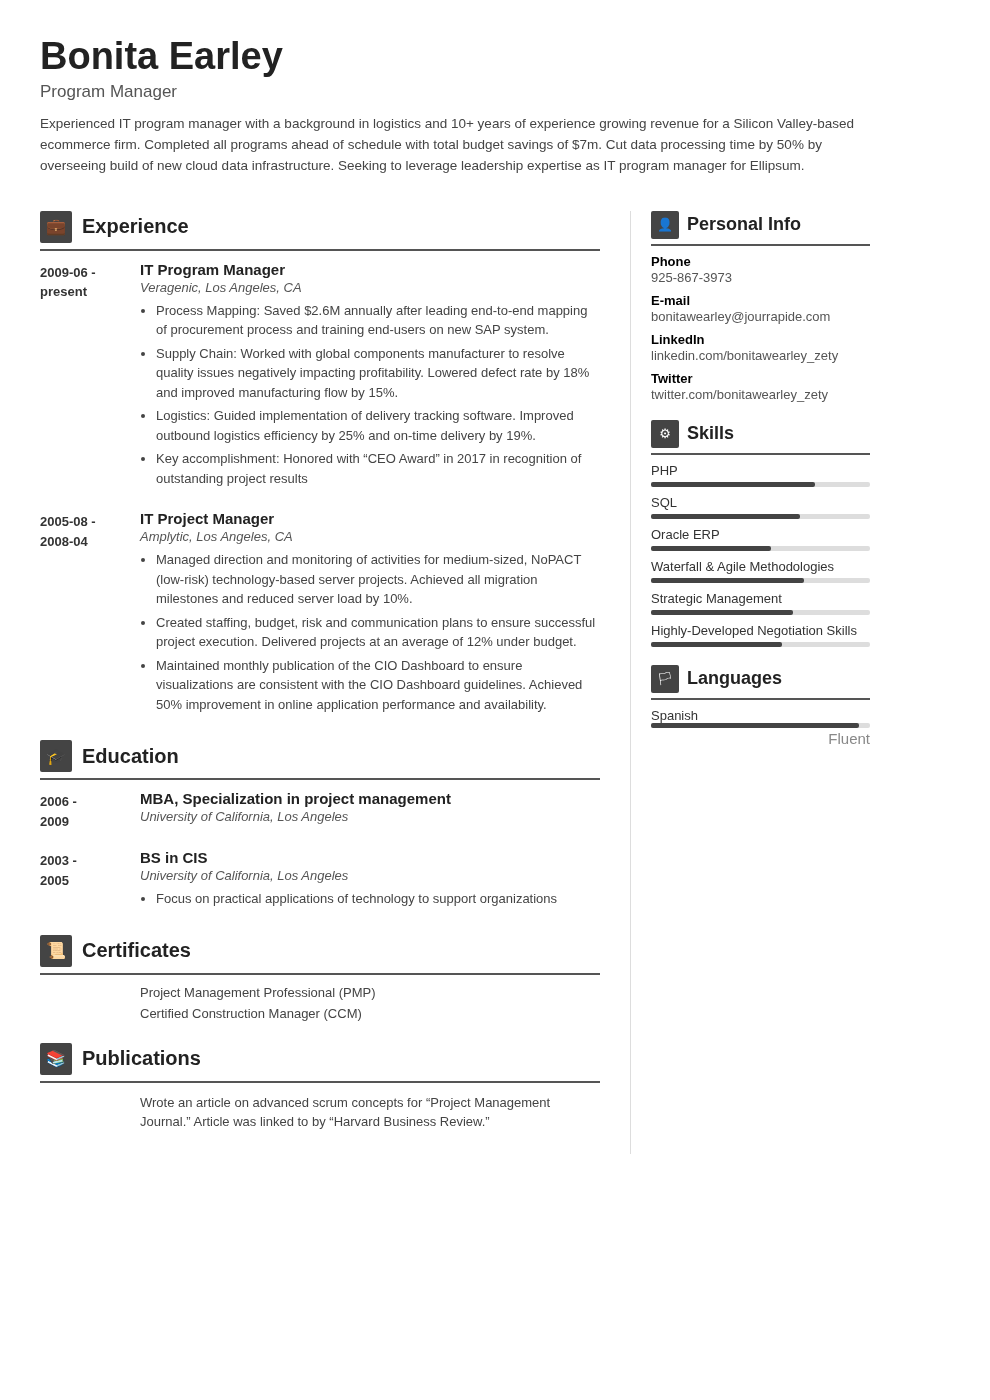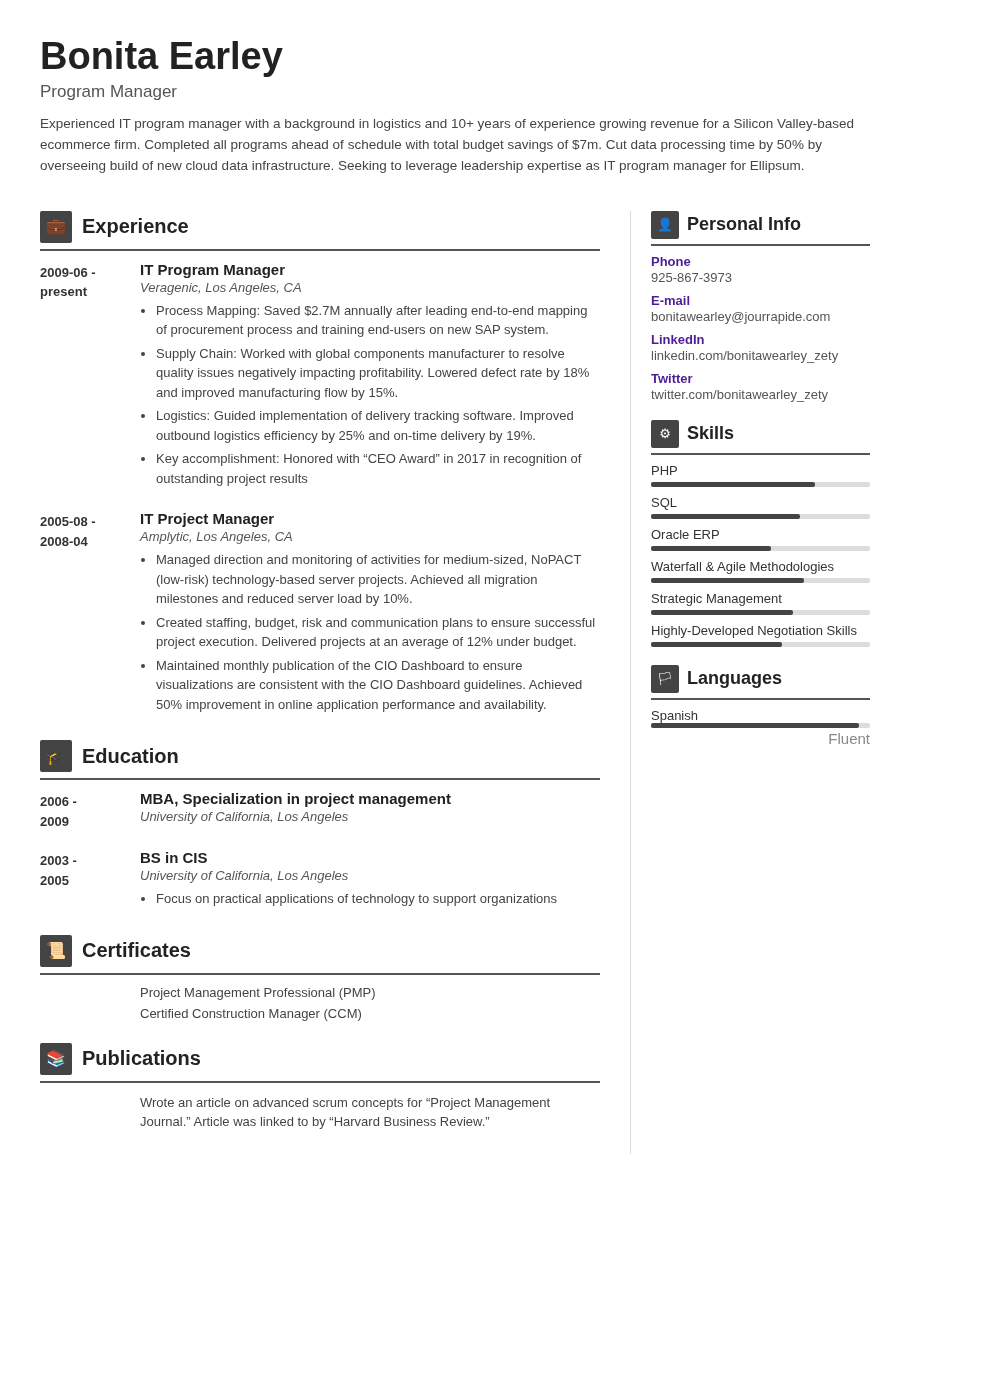--- a/index.html
+++ b/index.html
@@ -163,21 +163,21 @@
       border-radius: 2px;
     }
     .right-section-title {
       font-size: 18px;
       font-weight: 700;
       color: #222;
     }
     .info-label {
       font-size: 13px;
       font-weight: 700;
-      color: #4c1d95;
+      color: #000000;
       margin-top: 8px;
     }
     .info-value {
       font-size: 13px;
       color: #555;
       margin-top: 1px;
     }
     .skill-name {
       font-size: 13px;
       color: #333;
@@ -241,21 +241,21 @@
 
         <div class="experience-entry">
           <div class="entry-date">
             <span>2009-06 -</span><br>
             <span>present</span>
           </div>
           <div class="entry-content">
             <div class="entry-job-title">IT Program Manager</div>
             <div class="entry-company">Veragenic, Los Angeles, CA</div>
             <ul class="entry-bullets">
-              <li>Process Mapping: Saved $2.7M annually after leading end-to-end mapping of procurement process and training end-users on new SAP system.</li>
+              <li>Process Mapping: Saved $2.6M annually after leading end-to-end mapping of procurement process and training end-users on new SAP system.</li>
               <li>Supply Chain: Worked with global components manufacturer to resolve quality issues negatively impacting profitability. Lowered defect rate by 18% and improved manufacturing flow by 15%.</li>
               <li>Logistics: Guided implementation of delivery tracking software. Improved outbound logistics efficiency by 25% and on-time delivery by 19%.</li>
               <li>Key accomplishment: Honored with “CEO Award” in 2017 in recognition of outstanding project results</li>
             </ul>
           </div>
         </div>
 
         <div class="experience-entry">
           <div class="entry-date">
             <span>2005-08 -</span><br>

